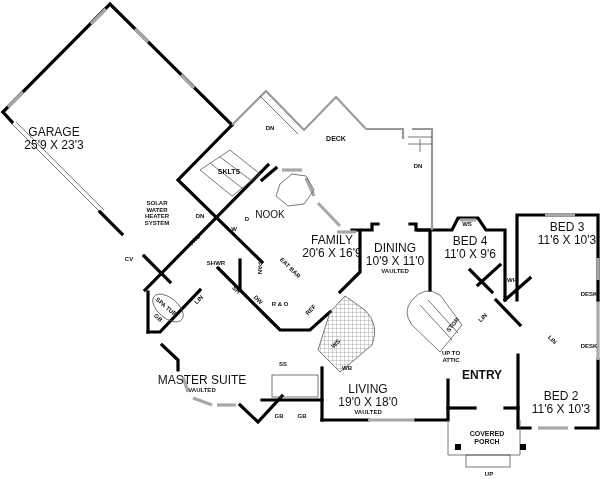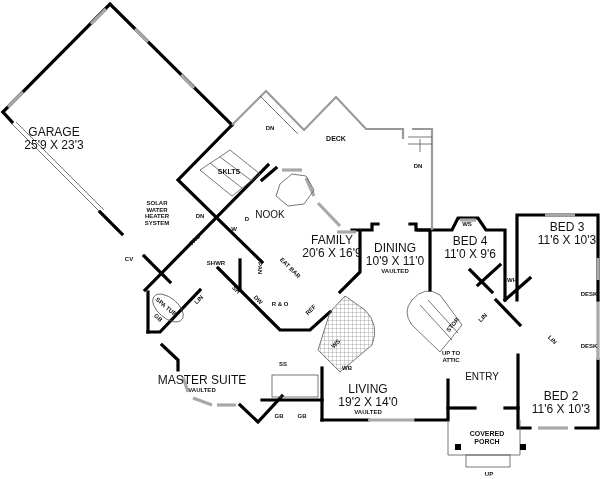--- a/index.html
+++ b/index.html
@@ -153,26 +153,26 @@
   <div>11'6 X 10'3</div>
 </div>
 
 <div class="lbl room-name" style="left:202px;top:352px;margin-top:32px;">
   <div>MASTER SUITE</div>
   <div class="tiny">VAULTED</div>
 </div>
 
 <div class="lbl room-name" style="left:368px;top:399px;">
   <div>LIVING</div>
-  <div>19'2 X 14'0</div>
+  <div>19'0 X 18'0</div>
   <div class="tiny">VAULTED</div>
 </div>
 
 <div class="lbl" style="left:270px;top:214px;font-size:10px;">NOOK</div>
-<div class="lbl" style="left:482px;top:376px;font-size:10px;">ENTRY</div>
+<div class="lbl" style="left:482px;top:376px;font-size:12px;font-weight:bold;">ENTRY</div>
 <div class="lbl small" style="left:487px;top:438px;">
   <div>COVERED</div>
   <div>PORCH</div>
 </div>
 <div class="lbl small" style="left:336px;top:139px;">DECK</div>
 
 <div class="lbl small" style="left:229px;top:172px;">SKLTS</div>
 <div class="lbl tiny" style="left:270px;top:128px;">DN</div>
 <div class="lbl tiny" style="left:418px;top:166px;">DN</div>
 <div class="lbl tiny" style="left:200px;top:216px;">DN</div>

